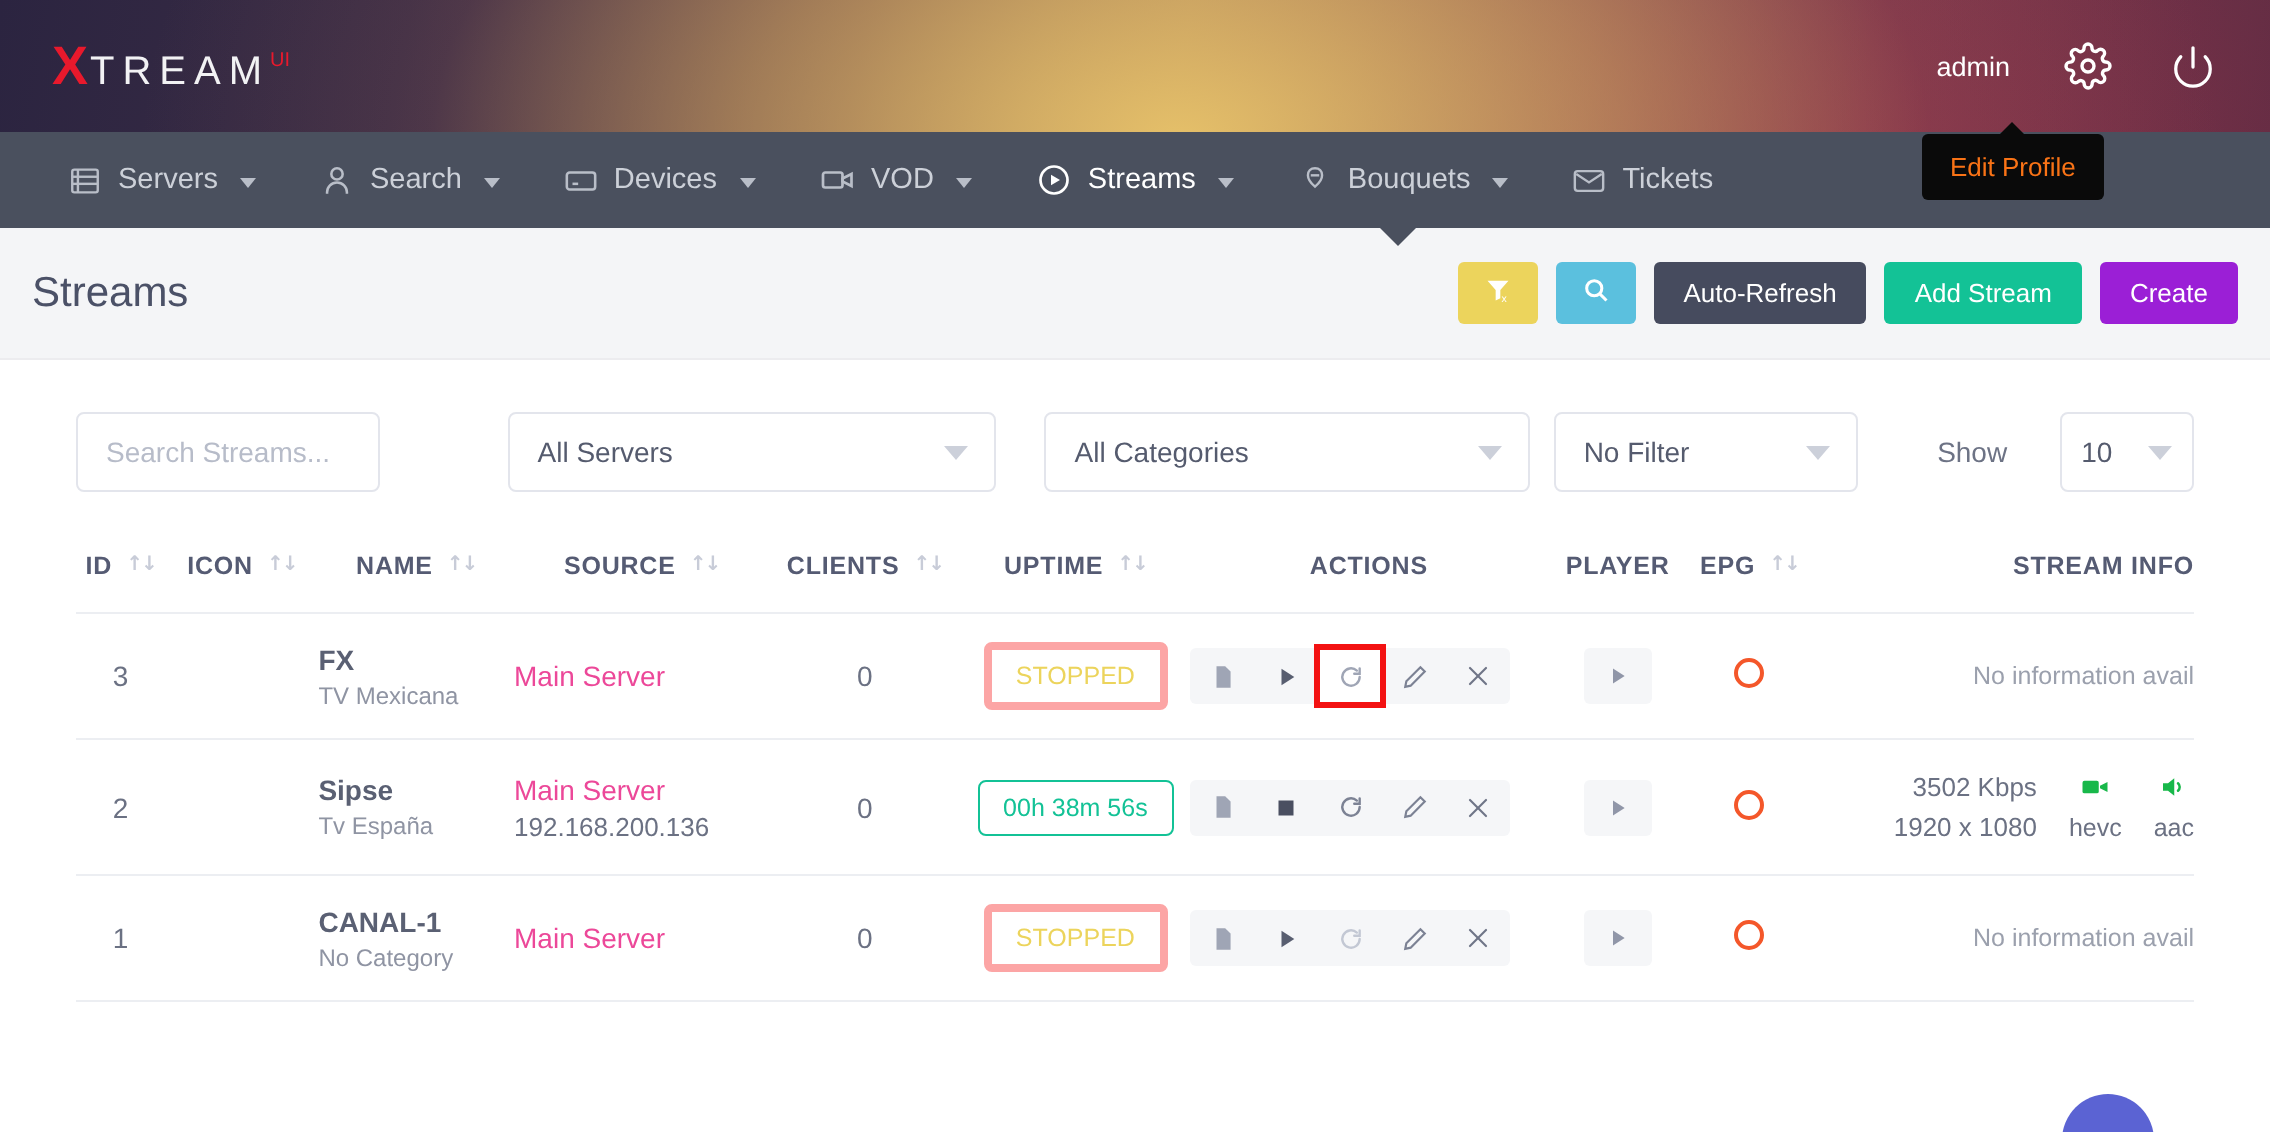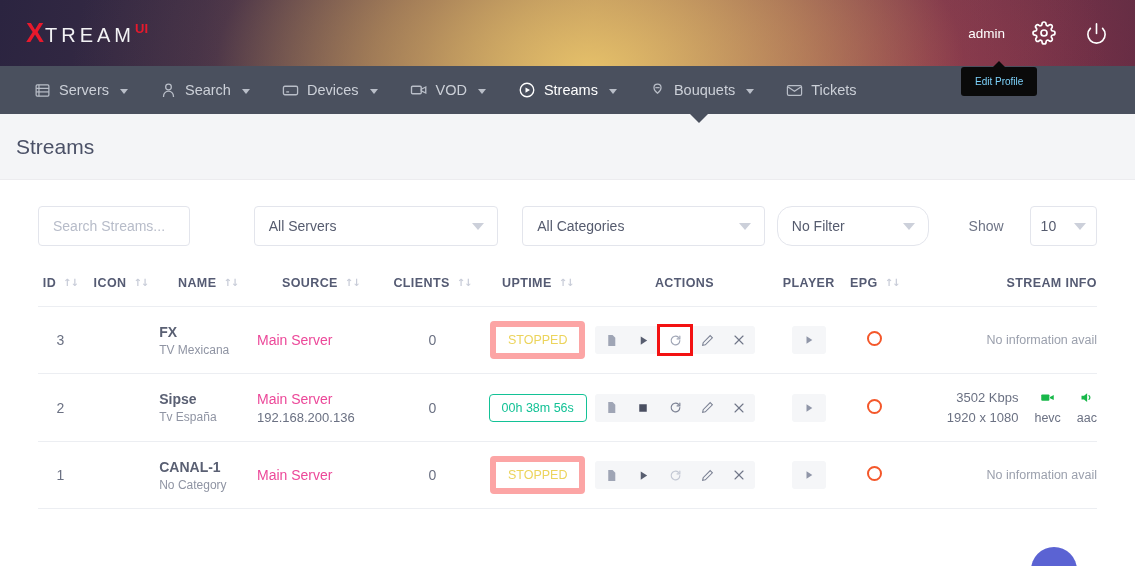--- a/index.html
+++ b/index.html
@@ -40,22 +40,22 @@
   .logo .logo-x {
     color: #e8192c;
     font-size: 27px;
     font-weight: bold;
     letter-spacing: 0;
     margin-right: 1px;
   }
   .logo .logo-rest { color: #f2f2f4; font-weight: 400; font-size: 20px; letter-spacing: 4px; }
   .logo .logo-sup {
     color: #e8192c;
-    font-size: 13px;
-    font-weight: bold;
+    font-size: 10px;
+    font-weight: normal;
     letter-spacing: 0;
     position: relative;
     top: -9px;
     left: 0px;
   }
   .topbar-right {
     margin-left: auto;
     display: flex;
     align-items: center;
     gap: 26px;
@@ -109,22 +109,22 @@
     left: 690px; bottom: -9px;
     width: 0; height: 0;
     border-left: 9px solid transparent;
     border-right: 9px solid transparent;
     border-top: 9px solid #4a505e;
   }
   .tooltip {
     position: absolute;
     left: 961px; top: 67px;
     background: #0a0a0a;
-    color: #7dd3fc;
-    font-size: 10px;
+    color: #f97316;
+    font-size: 13px;
     padding: 9px 14px;
     border-radius: 3px;
     white-space: nowrap;
     z-index: 40;
   }
   .tooltip::before {
     content: "";
     position: absolute;
     top: -6px; left: 50%;
     margin-left: -6px;
@@ -217,21 +217,21 @@
     position: absolute;
     right: 13px;
     width: 0; height: 0;
     border-left: 6px solid transparent;
     border-right: 6px solid transparent;
     border-top: 7px solid #ccd0da;
   }
   .f-search { width: 156px; margin-right: 64px; }
   .f-servers { width: 252px; margin-right: 24px; }
   .f-categories { width: 250px; margin-right: 12px; }
-  .f-nofilter { width: 156px; margin-right: 40px; border-radius: 15px; }
+  .f-nofilter { width: 156px; margin-right: 40px; }
   .show-label { font-size: 14px; color: #6d7385; margin-right: 26px; }
   .f-show { width: 69px; padding: 0 10px; }
   .f-show .select-caret { right: 10px; }
 
   
   table.streams {
     width: 100%;
     border-collapse: collapse;
     table-layout: fixed;
   }
@@ -279,21 +279,21 @@
   .src-sub   { color: #6b7183; font-size: 13px; margin-top: 3px; }
 
   .badge {
     display: inline-block;
     border-radius: 4px;
     font-size: 12.5px;
     padding: 6px 12px;
     min-width: 92px;
     text-align: center;
   }
-  .badge-stopped { border: 6px solid #fca5a5; color: #ecd45c; background: #fff; }
+  .badge-stopped { border: 4px solid #fca5a5; color: #ecd45c; background: #fff; }
   .badge-uptime  { border: 1px solid #13c296; color: #13c296; background: #fff; }
 
   .act-group {
     display: inline-flex;
     background: #f5f6f8;
     border-radius: 3px;
     overflow: visible;
   }
   .act-btn {
     width: 32px; height: 28px;
@@ -447,20 +447,41 @@
     <span>Tickets</span>
   </div>
 
   <div class="nav-arrow"></div>
 </div>
 
 <div class="tooltip">Edit Profile</div>
 
 <div class="page-head">
   <div class="page-title">Streams</div>
+  <div class="head-actions">
+    <button class="btn btn-icon btn-filter">
+      <span>
+        <svg width="14" height="14" viewBox="0 0 24 24" fill="#ffffff">
+            <path d="M3 4h18l-7 8v7l-4 2v-9z"></path>
+            <text x="15" y="22" font-size="9" fill="#ffffff" font-family="Liberation Sans, sans-serif">x</text>
+          </svg>
+      </span>
+    </button>
+    <button class="btn btn-icon btn-search">
+      <span>
+        <svg width="14" height="14" viewBox="0 0 24 24" fill="none" stroke="#ffffff" stroke-width="2.6">
+            <circle cx="10.5" cy="10.5" r="6.5"></circle>
+            <line x1="15.5" y1="15.5" x2="21" y2="21"></line>
+          </svg>
+      </span>
+    </button>
+    <button class="btn btn-refresh">Auto-Refresh</button>
+    <button class="btn btn-add">Add Stream</button>
+    <button class="btn btn-create">Create</button>
+  </div>
 </div>
 
 <div class="card">
 
   <div class="filters">
     <div class="field input-field f-search">
       <input type="text" placeholder="Search Streams..." style="">
     </div>
     <div class="field f-servers">
       <span>All Servers</span>

